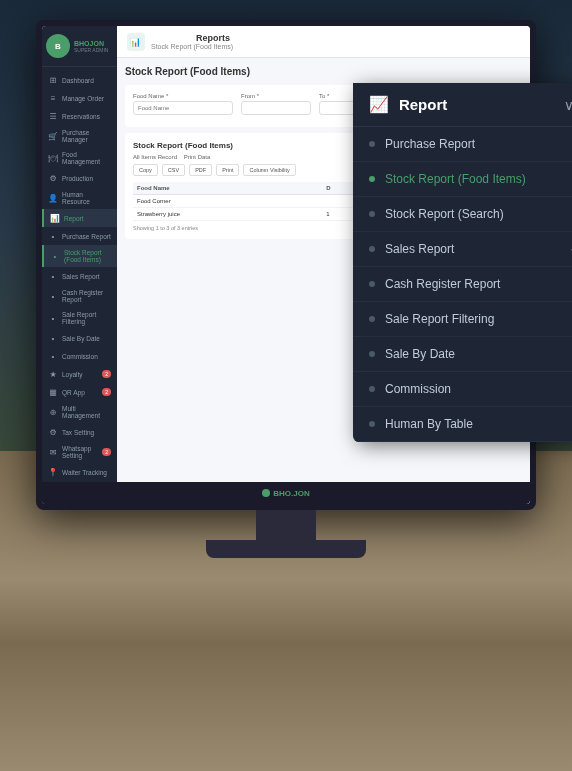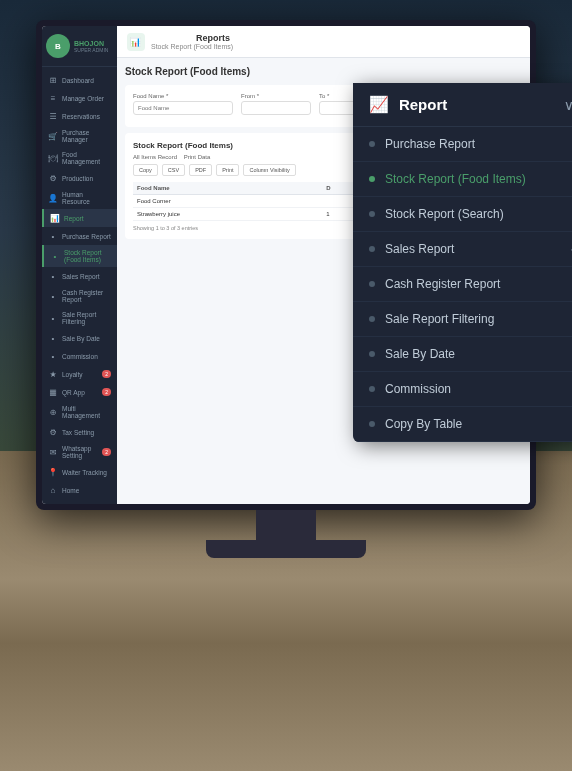--- a/index.html
+++ b/index.html
@@ -643,20 +643,26 @@
                     <td></td>
                   </tr>
                 </tbody>
               </table>
               <div class="table-footer">Showing 1 to 3 of 3 entries</div>
             </div>
           </div>
         </div>
       </div>
 
+      <div class="monitor-logo-bar">
+        <div class="bhoj-logo">
+          <div class="bhoj-dot"></div>
+          <span>BHO.JON</span>
+        </div>
+      </div>
 
     </div>
   </div>
 
   <div class="dropdown-overlay">
     <div class="dropdown-header">
       <div class="dropdown-header-left">
         <span class="dropdown-icon">📈</span>
         <span class="dropdown-title">Report</span>
       </div>
@@ -690,19 +696,19 @@
     <div class="dropdown-item">
       <span class="dropdown-item-dot"></span>
       <span>Sale By Date</span>
     </div>
     <div class="dropdown-item">
       <span class="dropdown-item-dot"></span>
       <span>Commission</span>
     </div>
     <div class="dropdown-item">
       <span class="dropdown-item-dot"></span>
-      <span>Copy By Table</span>
+      <span>Human By Table</span>
     </div>
   </div>
 
   <div class="monitor-stand-neck"></div>
   <div class="monitor-stand-base"></div>
 </div>
 
 </body></html>

